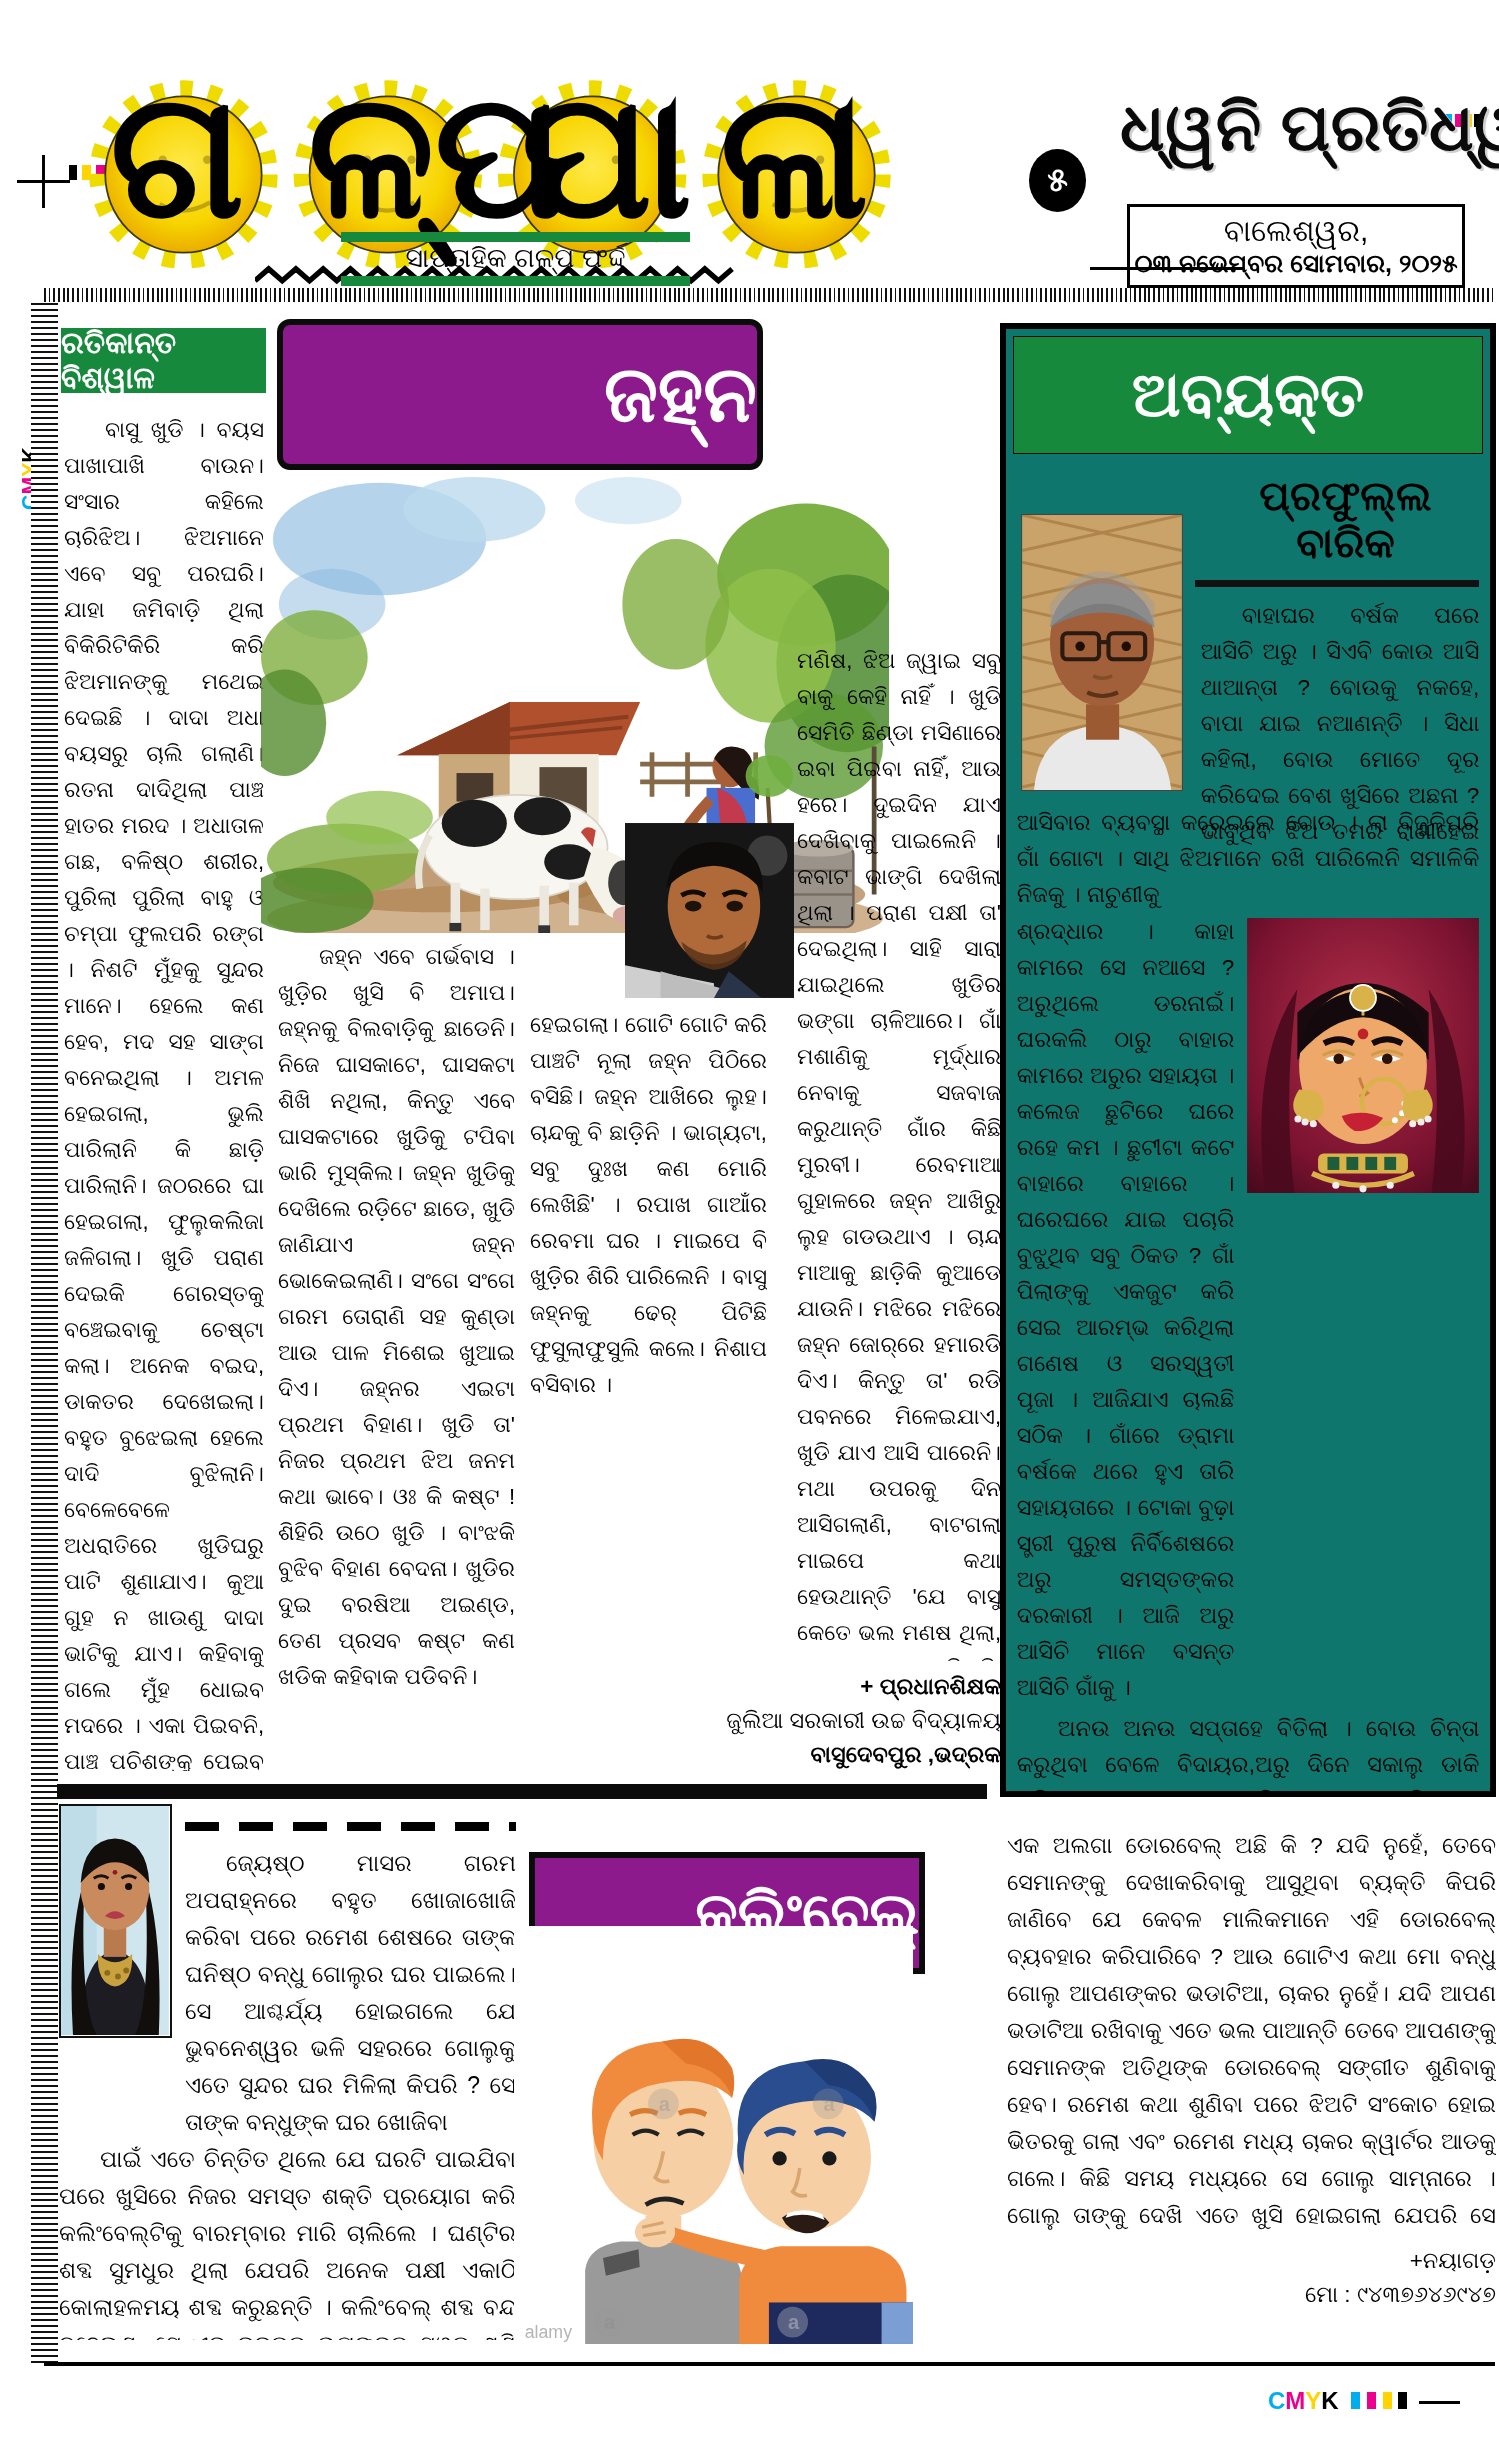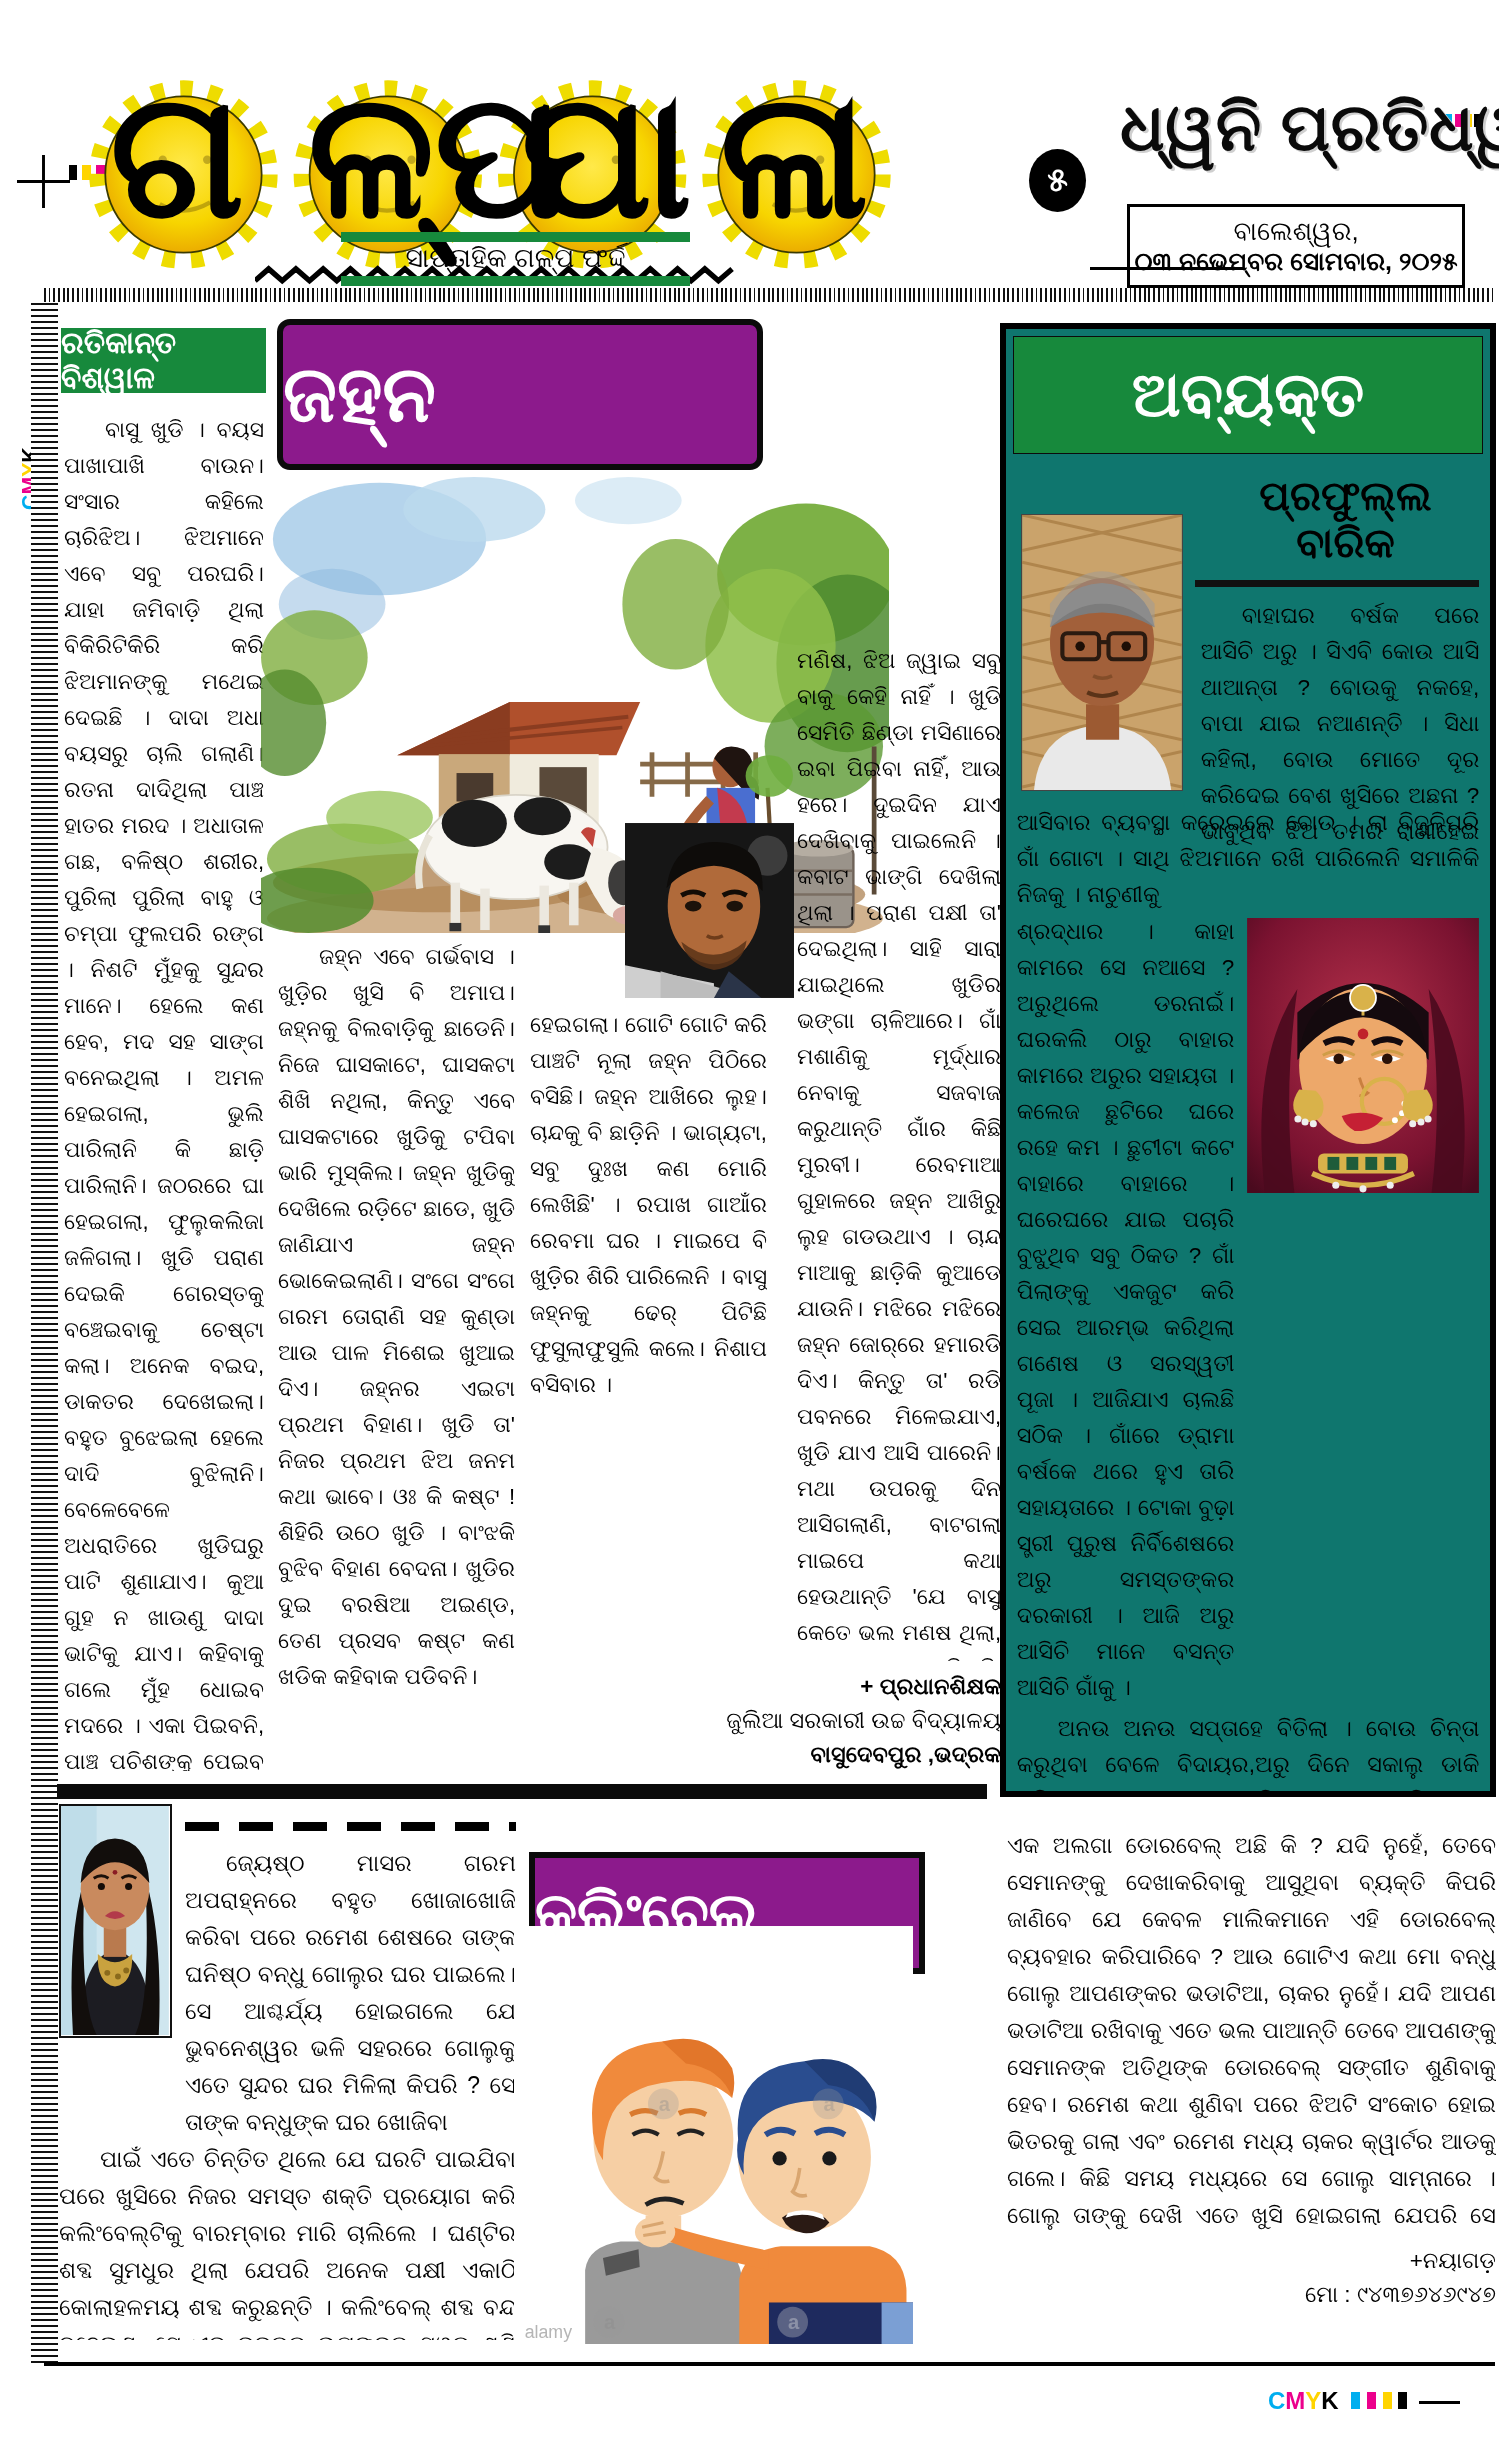--- a/index.html
+++ b/index.html
@@ -3,21 +3,21 @@
 <meta charset="utf-8">
 <style>
   html,body{margin:0;padding:0;background:#e9e9e9;}
   #page{position:relative;width:1500px;height:2462px;background:#ffffff;margin:0 auto;
         font-family:"Liberation Sans","DejaVu Sans",sans-serif;color:#000;overflow:hidden;}
   .abs{position:absolute;}
   .bodytext{font-size:22px;line-height:36px;text-align:justify;overflow:hidden;word-break:break-word;}
   .indent{text-indent:41px;}
   .greenbox{background:#17893c;color:#fff;display:flex;align-items:center;justify-content:center;}
   .purplebox{background:#8c1a8c;color:#fff;border:6.5px solid #0b0b0b;border-radius:13px;
-             display:flex;align-items:center;justify-content:flex-start;}
+             display:flex;align-items:center;justify-content:flex-end;}
   .hstripe{background:repeating-linear-gradient(90deg,#111 0 1.8px,#fff 1.8px 4.7px);}
   .vstripe{background:repeating-linear-gradient(180deg,#111 0 2.4px,#fff 2.4px 6px);}
   .dashline{height:9px;background:repeating-linear-gradient(90deg,#000 0 34px,transparent 34px 54px);overflow:hidden;}
   .signoff{font-size:22.5px;line-height:34px;font-weight:bold;text-align:right;}
   .sunletter{font-weight:bold;color:#000;font-size:175px;line-height:1;}
   .wm{fill:#8a8a8a;opacity:.35;font-size:34px;font-weight:bold;}
 </style>
 </head>
 <body>
 
@@ -100,21 +100,21 @@
   <div class="abs" style="left:341px;top:243px;width:349px;height:32px;font-size:27px;text-align:center;">ସାପ୍ତାହିକ ଗଳ୍ପ ଫର୍ଦ୍ଦ</div>
   <div class="abs" style="left:341px;top:276px;width:349px;height:10px;background:#17893c;"></div>
 
   <div class="abs" style="left:1029px;top:149px;width:57px;height:63px;background:#000;border-radius:50%;display:flex;align-items:center;justify-content:center;">
     <span style="color:#fff;font-size:33px;font-weight:bold;">୫</span>
   </div>
   <div class="abs" style="left:1090px;top:267px;width:154px;height:3px;background:#000;"></div>
 
   <div class="abs" style="left:1120px;top:89px;width:355px;height:113px;font-size:66px;font-weight:900;letter-spacing:0.6px;color:#0a0a0a;text-shadow:2.4px 2.4px 0 #cfcfcf;white-space:nowrap;">ଧ୍ୱନି ପ୍ରତିଧ୍ୱନି</div>
   <div class="abs" style="left:1127px;top:204px;width:332px;height:78px;border:3px solid #000;display:flex;flex-direction:column;align-items:center;justify-content:center;">
-    <div style="font-size:26px;">ବାଲେଶ୍ୱର,</div>
+    <div style="font-size:30px;">ବାଲେଶ୍ୱର,</div>
     <div style="font-size:25px;font-weight:bold;">୦୩ ନଭେମ୍ବର ସୋମବାର, ୨୦୨୫</div>
   </div>
 
   <div class="abs hstripe" style="left:44px;top:288px;width:1451px;height:14.2px;"></div>
   <div class="abs vstripe" style="left:31px;top:303px;width:27px;height:2060px;"></div>
 
   <div class="abs greenbox" style="left:61px;top:328px;width:205px;height:65px;">
     <span style="font-size:30px;font-weight:bold;">ରତିକାନ୍ତ ବିଶ୍ୱାଳ</span>
   </div>
   <div class="abs bodytext indent" style="left:64px;top:412px;width:200px;height:1359px;">ବାସୁ ଖୁଡି । ବୟସ ପାଖାପାଖି ବାଉନ। ସଂସାର କହିଲେ ଚାରିଝିଅ। ଝିଅମାନେ ଏବେ ସବୁ ପରଘରି। ଯାହା ଜମିବାଡ଼ି ଥିଲା ବିକିରିଟିକିରି କରି ଝିଅମାନଙ୍କୁ ମଥେଇ ଦେଇଛି । ଦାଦା ଅଧା ବୟସରୁ ଚାଲି ଗଲାଣି। ରତନା ଦାଦିଥିଲା ପାଞ୍ଚ ହାତର ମରଦ । ଅଧାତାଳ ଗଛ, ବଳିଷ୍ଠ ଶରୀର, ପୁରିଲା ପୁରିଲା ବାହୁ ଓ ଚମ୍ପା ଫୁଲପରି ରଙ୍ଗ । ନିଶଟି ମୁଁହକୁ ସୁନ୍ଦର ମାନେ। ହେଲେ କଣ ହେବ, ମଦ ସହ ସାଙ୍ଗ ବନେଇଥିଲା । ଅମଳ ହେଇଗଲା, ଭୁଲି ପାରିଲାନି କି ଛାଡ଼ି ପାରିଲାନି। ଜଠରରେ ଘା ହେଇଗଲା, ଫୁଲୁକଲିଜା ଜଳିଗଲା। ଖୁଡି ପରାଣ ଦେଇକି ଗେରସ୍ତକୁ ବଞ୍ଚେଇବାକୁ ଚେଷ୍ଟା କଲା। ଅନେକ ବଇଦ, ଡାକତର ଦେଖେଇଲା। ବହୁତ ବୁଝେଇଲା ହେଲେ ଦାଦି ବୁଝିଲାନି। ବେଳେବେଳେ ଅଧରାତିରେ ଖୁଡିଘରୁ ପାଟି ଶୁଣାଯାଏ। କୁଆ ଗୁହ ନ ଖାଉଣୁ ଦାଦା ଭାଟିକୁ ଯାଏ। କହିବାକୁ ଗଲେ ମୁଁହ ଧୋଇବ ମଦରେ । ଏକା ପିଇବନି, ପାଞ୍ଚ ପଚିଶଙ୍କୁ ପେଇବ । ଦାଦା ପିଲାମାନଙ୍କୁ ।</div>

